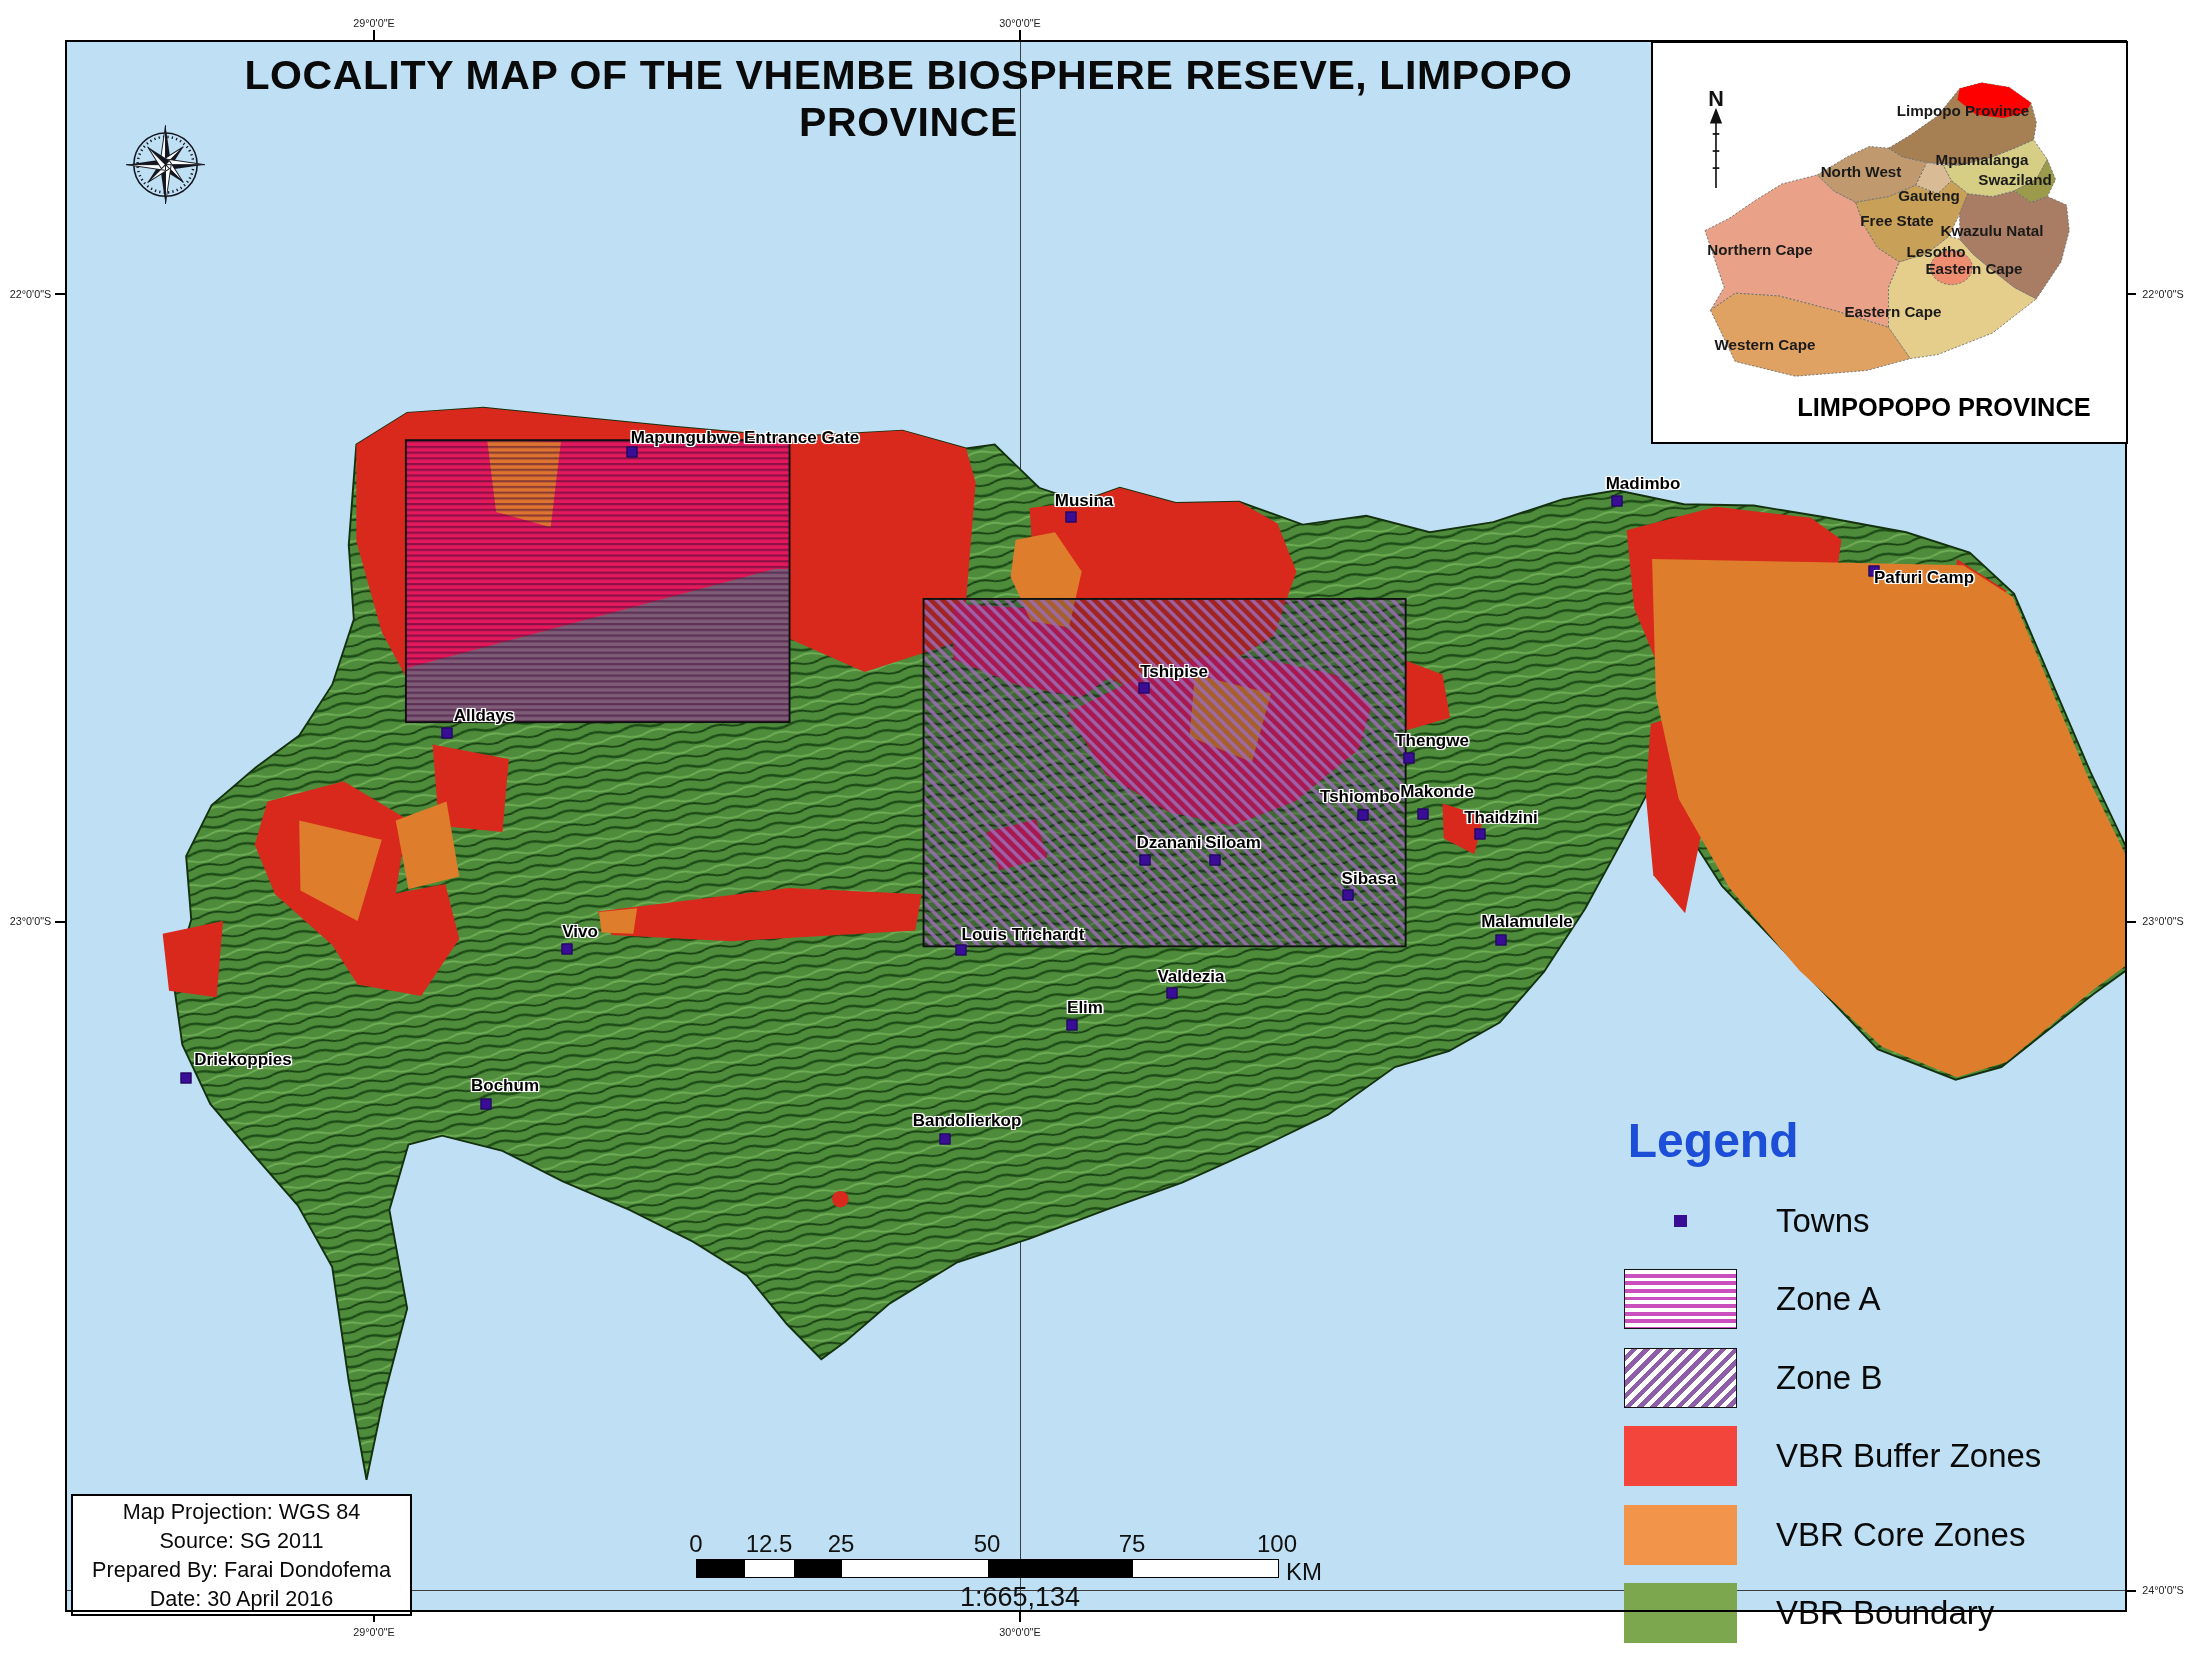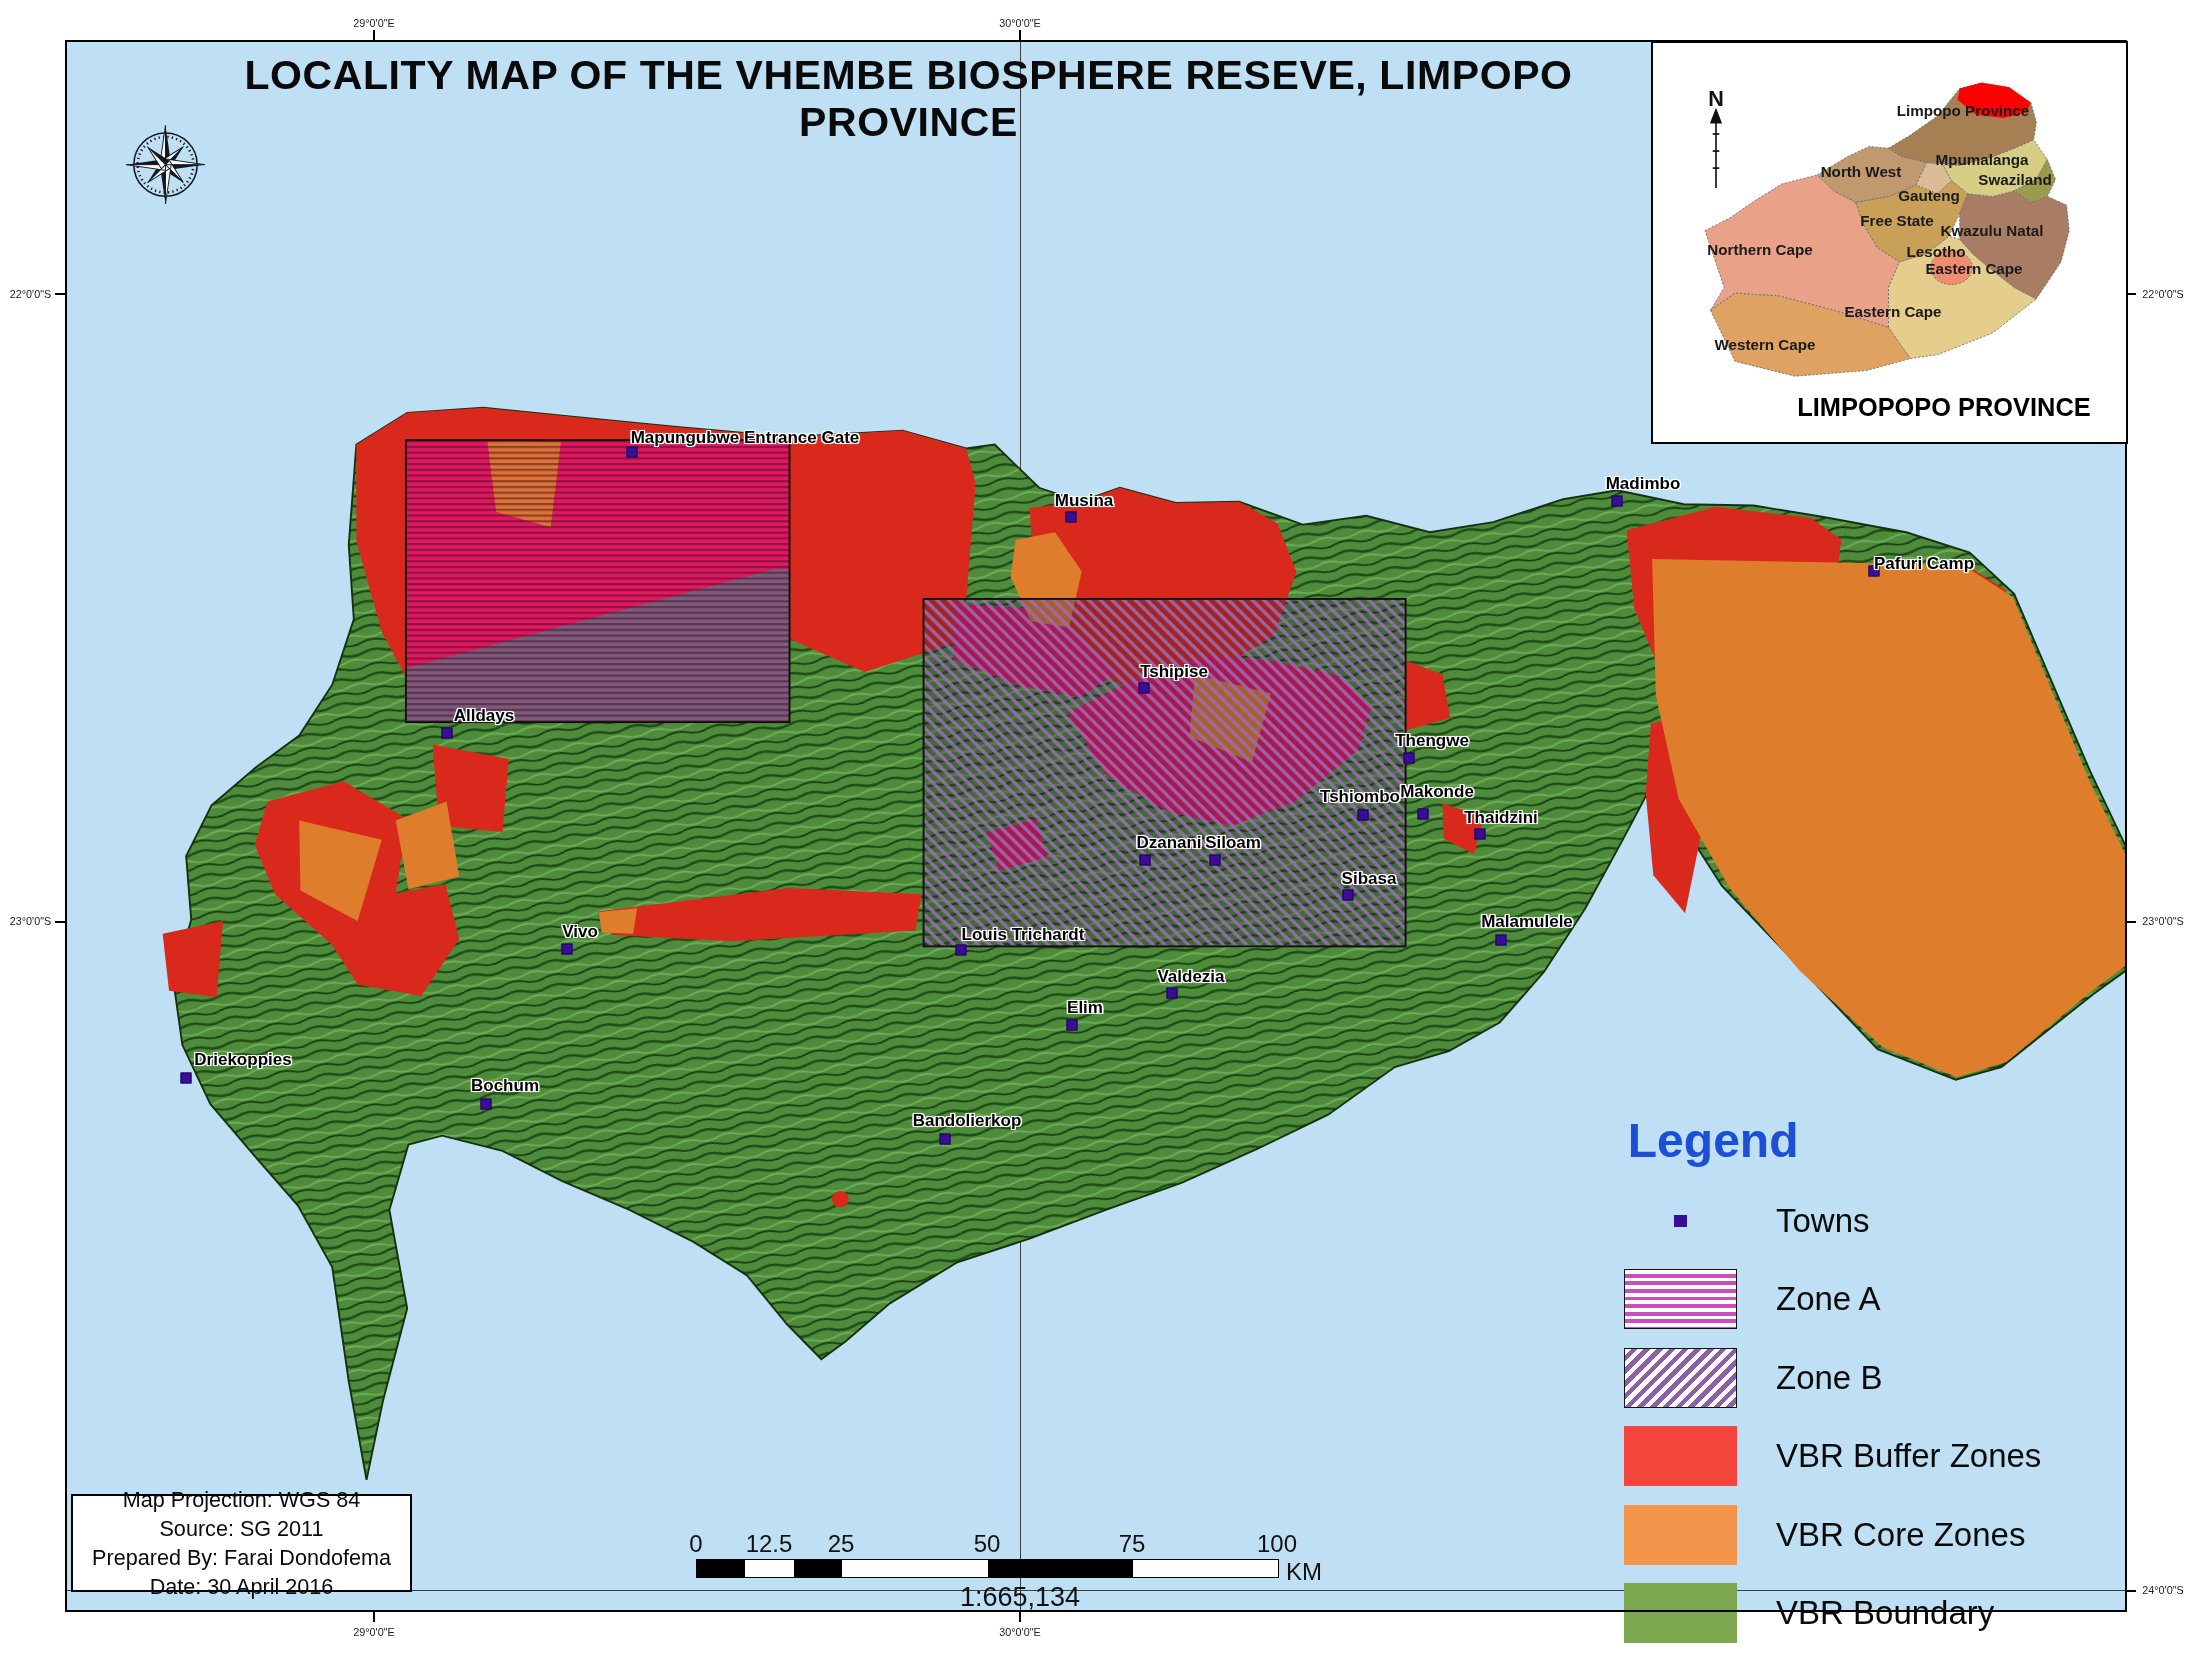--- a/index.html
+++ b/index.html
@@ -45,21 +45,21 @@
   
   #scalebar{position:absolute;left:696px;top:1530px;width:635px;height:76px;z-index:40;}
   .sb-label{position:absolute;top:0;transform:translateX(-50%);font-size:24px;color:#111;}
   .sb-bar{position:absolute;left:0;top:29px;width:581px;height:16.5px;border:1.9px solid #000;
         background:#fff;box-sizing:content-box;}
   .sb-seg{position:absolute;top:0;height:16.5px;}
   .sb-unit{position:absolute;left:590px;top:28px;font-size:24px;color:#111;}
   .scale-ratio{position:absolute;left:893px;top:1582px;width:254px;text-align:center;font-size:27px;
         color:#111;z-index:40;}
   
-  #infobox{position:absolute;left:71px;top:1494px;width:341px;height:98px;background:#fff;
+  #infobox{position:absolute;left:71px;top:1494px;width:341px;height:122px;background:#fff;
         border:2.5px solid #000;box-sizing:border-box;display:flex;flex-direction:column;
         justify-content:center;z-index:45;}
   .info-line{font-size:21.6px;line-height:29px;text-align:center;color:#0a0a0a;}
   
   #inset{position:absolute;left:1651px;top:41px;width:477px;height:403px;background:#fff;
         border:2.5px solid #000;box-sizing:border-box;z-index:60;}
   #inset svg{position:absolute;left:0;top:0;}
   .inset-label{position:absolute;font-size:15.2px;font-weight:bold;color:#1a1a1a;white-space:nowrap;
         transform:translate(-50%,-50%);z-index:61;}
   .inset-caption{position:absolute;font-size:25.4px;font-weight:bold;color:#000;white-space:nowrap;
@@ -193,21 +193,21 @@
   <div class="compass-letter" style="left:208px;top:169px;">E</div>
 
   <div id="towns">
       <div class="town-marker" style="left: 632px; top: 452px;"></div>
       <div class="town-label" style="left: 745px; top: 438px;">Mapungubwe Entrance Gate</div>
       <div class="town-marker" style="left: 1071px; top: 517px;"></div>
       <div class="town-label" style="left: 1084px; top: 501px;">Musina</div>
       <div class="town-marker" style="left: 1617px; top: 501px;"></div>
       <div class="town-label" style="left: 1643px; top: 484px;">Madimbo</div>
       <div class="town-marker" style="left: 1874px; top: 571px;"></div>
-      <div class="town-label" style="left: 1902px; top: 564px; padding-left: 44px;">Pafuri Camp</div>
+      <div class="town-label" style="left: 1902px; top: 578px; padding-left: 44px;">Pafuri Camp</div>
       <div class="town-marker" style="left: 447px; top: 733px;"></div>
       <div class="town-label" style="left: 484px; top: 716px;">Alldays</div>
       <div class="town-marker" style="left: 1144px; top: 688px;"></div>
       <div class="town-label" style="left: 1174px; top: 672px;">Tshipise</div>
       <div class="town-marker" style="left: 1409px; top: 758px;"></div>
       <div class="town-label" style="left: 1432px; top: 741px; text-align: center;">Thengwe</div>
       <div class="town-marker" style="left: 1363px; top: 815px;"></div>
       <div class="town-label" style="left: 1360px; top: 797px;">Tshiombo</div>
       <div class="town-marker" style="left: 1423px; top: 814px;"></div>
       <div class="town-label" style="left: 1437px; top: 792px;">Makonde</div>

